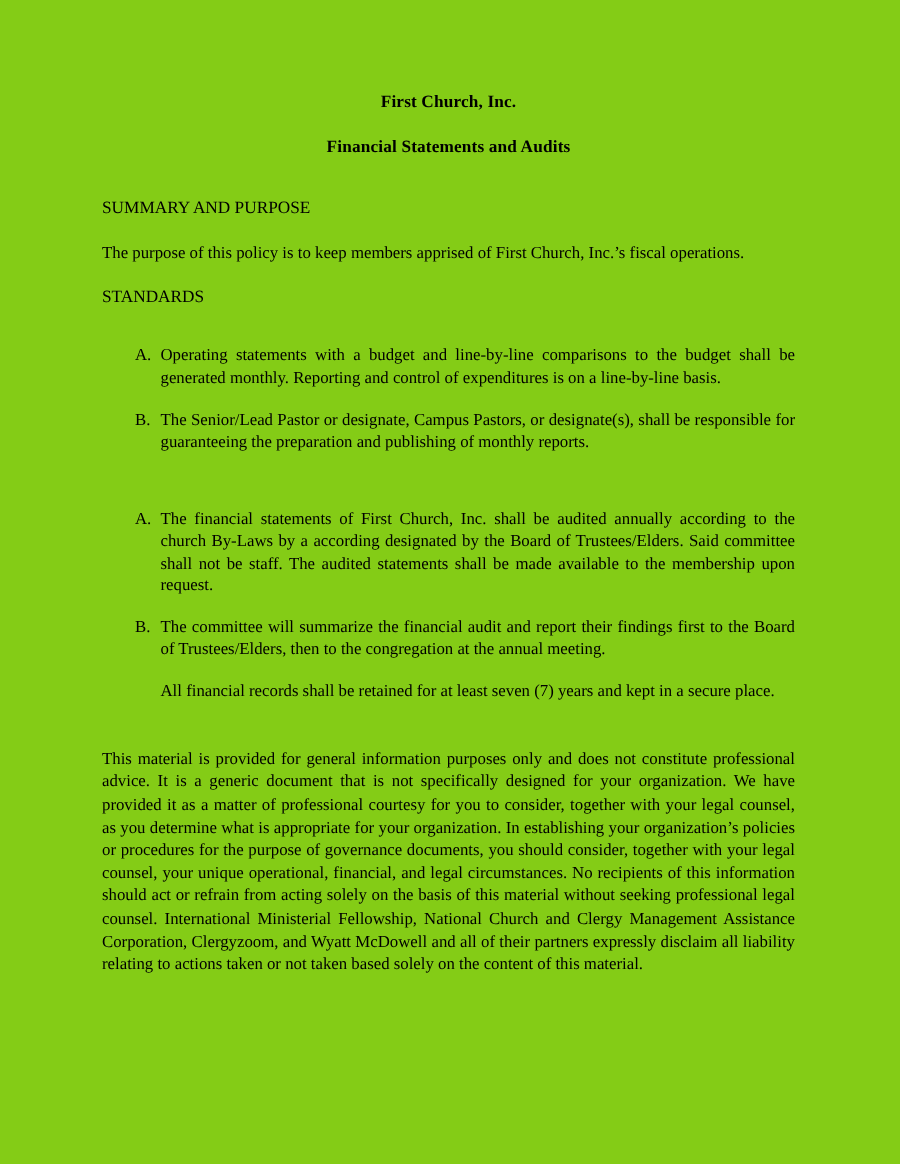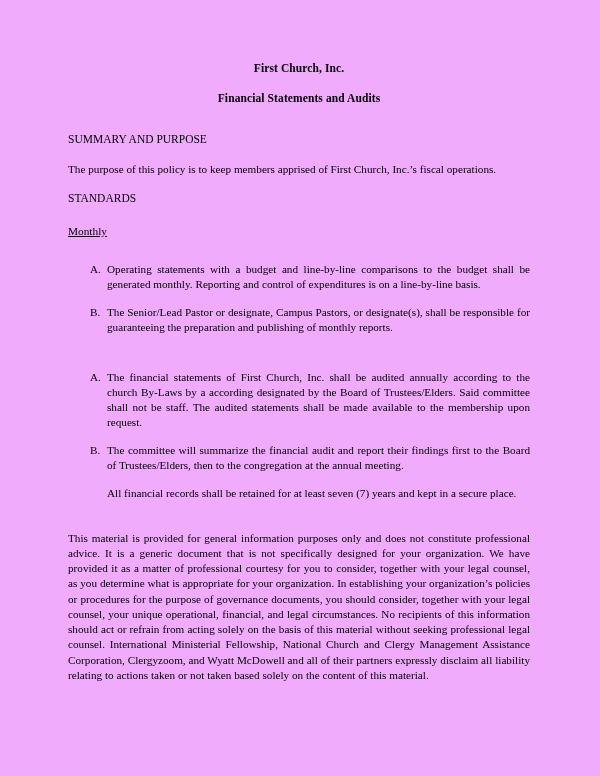--- a/index.html
+++ b/index.html
@@ -12,21 +12,21 @@
     width: 600px;
     height: 776px;
     font-family: "Liberation Serif", "DejaVu Serif", serif;
     color: #000000;
     -webkit-font-smoothing: antialiased;
   }
   .page {
     position: relative;
     width: 600px;
     height: 776px;
-    background: #f0abfc;
+    background: #84cc16;
     box-sizing: border-box;
     padding: 62px 70px 0 68px;
   }
   .doc-title {
     text-align: center;
     font-weight: bold;
     font-size: 11.5px;
     line-height: 1.2;
     margin: 0 0 16px 0;
     letter-spacing: 0.1px;
@@ -112,23 +112,20 @@
 <div class="page">
 
   <div class="doc-title">First Church, Inc.</div>
   <div class="doc-subtitle">Financial Statements and Audits</div>
 
   <div class="section-head">SUMMARY AND PURPOSE</div>
   <p class="para">The purpose of this policy is to keep members apprised of First Church, Inc.’s fiscal operations.</p>
 
   <div class="section-head">STANDARDS</div>
 
-  <div class="sub-head-wrap">
-    <span class="sub-head">Monthly</span>
-  </div>
   <div class="block-gap-sm"></div>
 
   <ol class="alpha-list">
     <li>
       <span class="marker">A.</span>
       <span>Operating statements with a budget and line-by-line comparisons to the budget shall be generated monthly. Reporting and control of expenditures is on a line-by-line basis.</span>
     </li>
     <li>
       <span class="marker">B.</span>
       <span>The Senior/Lead Pastor or designate, Campus Pastors, or designate(s), shall be responsible for guaranteeing the preparation and publishing of monthly reports.</span>

